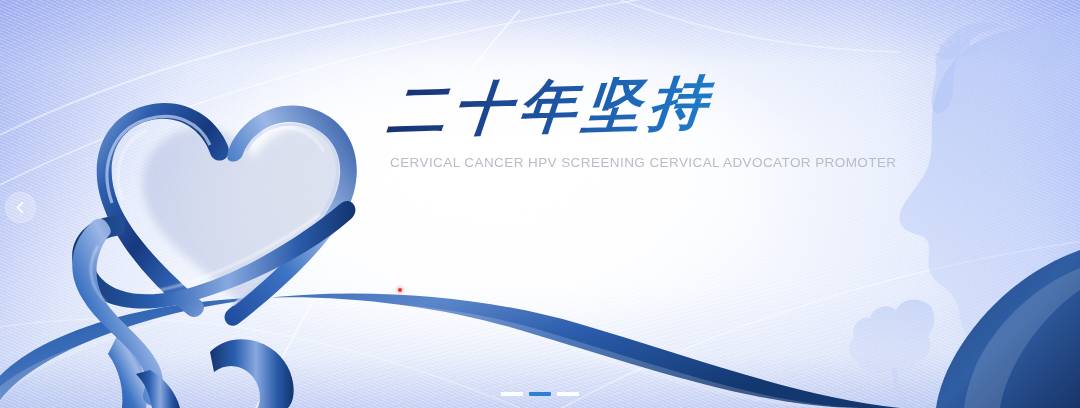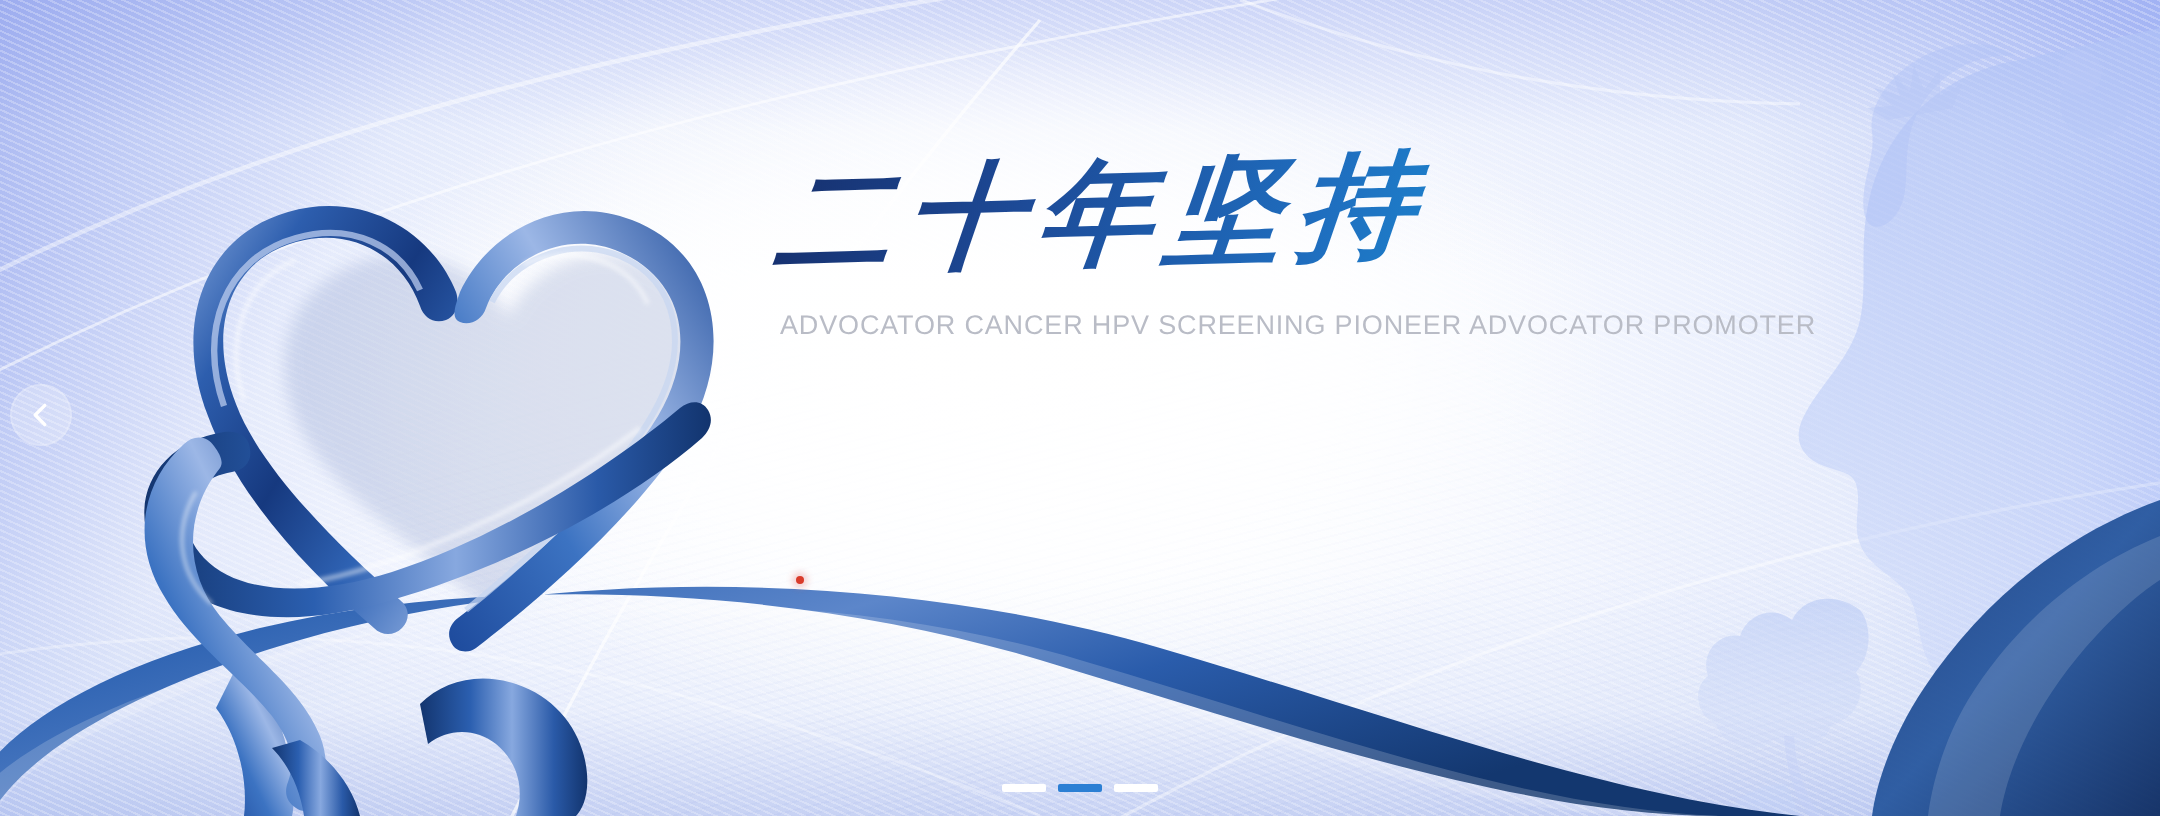--- a/index.html
+++ b/index.html
@@ -409,21 +409,21 @@
 
     <g opacity="0.55">
       <path d="M620,0 C700,30 790,50 900,52" stroke="rgba(255,255,255,0.8)" stroke-width="1.6" fill="none"></path>
     </g>
   </svg>
 
   <div class="text-block">
     <div class="calligraphy">二十年坚持</div>
 
 
-    <div class="sub-en">ADVOCATOR CANCER HPV SCREENING PIONEER ADVOCATOR PROMOTER</div>
+    <div class="sub-en">CERVICAL CANCER HPV SCREENING CERVICAL ADVOCATOR PROMOTER</div>
   </div>
 
   <div class="nav-prev">
     <span>
       <svg width="13" height="13" viewBox="0 0 13 13" fill="none">
         <path d="M8.4 1.7 L3.6 6.5 L8.4 11.3" stroke="#ffffff" stroke-width="1.7" stroke-linecap="round" stroke-linejoin="round"></path>
       </svg>
     </span>
   </div>
 

